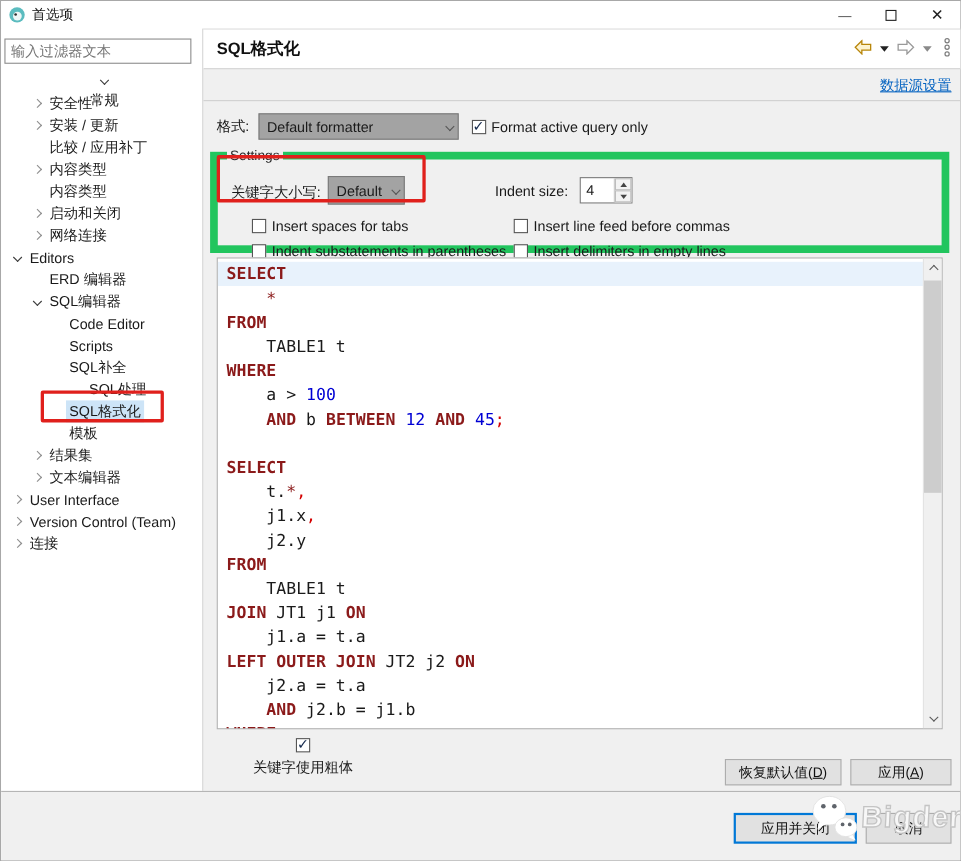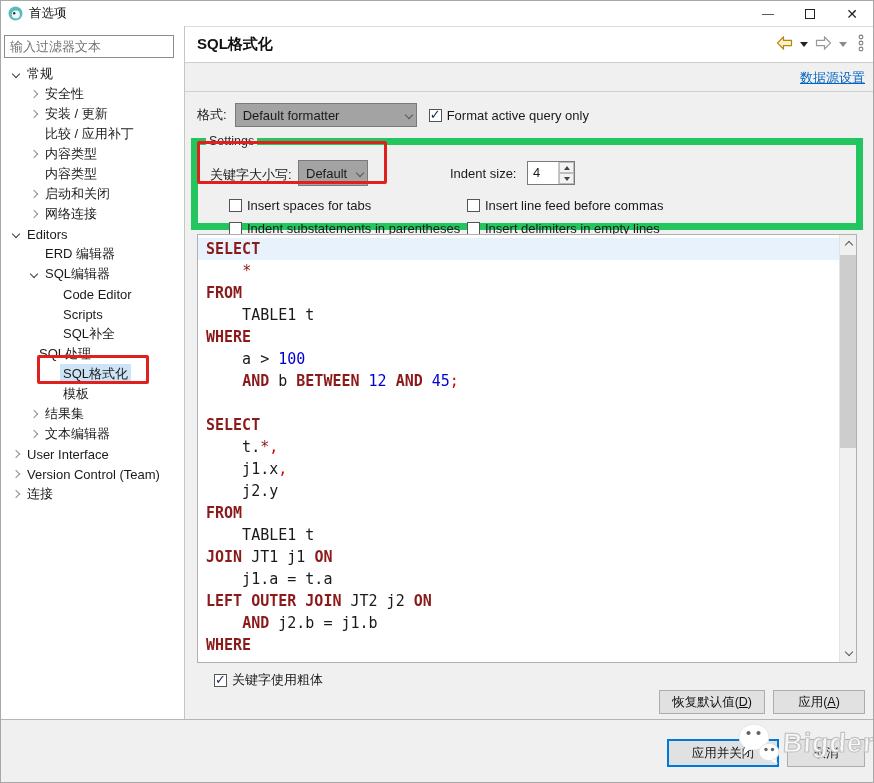--- a/index.html
+++ b/index.html
@@ -81,21 +81,21 @@
   .c-d{color:var(--delim);}
   .c-s{color:var(--kw);}
   .vscroll{position:absolute;right:0;top:0;width:17px;height:100%;background:#f0f0f0;border-left:1px solid #e3e3e3;}
   .sc-btn{position:absolute;left:0;width:17px;height:17px;display:flex;align-items:center;justify-content:center;}
   .sc-up{top:0;} .sc-down{bottom:0;}
   .sc-chev{width:6px;height:6px;border-right:1.4px solid #5a5a5a;border-bottom:1.4px solid #5a5a5a;}
   .sc-chev.up{transform:rotate(-135deg);margin-top:3px;}
   .sc-chev.down{transform:rotate(45deg);margin-bottom:3px;}
   .sc-thumb{position:absolute;left:0;top:20px;width:17px;height:193px;background:#cdcdcd;}
 
-  .bold-cb{position:absolute;left:10px;top:644px;}
+  .bold-cb{position:absolute;left:26px;top:644px;flex-direction:column;}
   .action-row{position:absolute;right:10px;top:663px;display:flex;gap:8px;}
   .btn{height:24px;background:#e1e1e1;border:1px solid #adadad;font-family:inherit;font-size:12.5px;color:#111;padding:0 12px;display:inline-flex;align-items:center;justify-content:center;cursor:default;}
   .btn u{text-decoration:underline;}
   .btn-restore{min-width:86px;}
   .btn-apply{min-width:92px;}
 
   
   .bottombar{position:absolute;left:0;top:718px;width:100%;height:68px;background:#f0f0f0;border-top:1px solid #b5b5b5;}
   .btn-apply-close{position:absolute;left:666px;top:19px;width:112px;height:28px;border:2px solid #0078d7;background:#e1e1e1;font-size:12.5px;display:flex;align-items:center;justify-content:center;}
   .btn-cancel{position:absolute;left:786px;top:19px;width:78px;height:28px;border:1px solid #adadad;background:#e1e1e1;font-size:12.5px;display:flex;align-items:center;justify-content:center;}
@@ -132,93 +132,93 @@
         </div>
       <div class="win-btn">
           <span class="close-glyph">✕</span>
         </div>
     </div>
   </div>
 
   <div class="sidebar">
     <input class="filter-input" type="text" placeholder="输入过滤器文本" style="">
     <div class="tree">
+        <div class="tree-item" style="padding-left: 6px; flex-direction: column;">
+          <span class="tree-arrow">
+            <span class="chev chev-down"></span>
+          </span>
+          <span class="tree-label">常规</span>
+        </div>
+        <div class="tree-item" style="padding-left: 24px;">
+          <span class="tree-arrow">
+            <span class="chev chev-right"></span>
+          </span>
+          <span class="tree-label">安全性</span>
+        </div>
+        <div class="tree-item" style="padding-left: 24px;">
+          <span class="tree-arrow">
+            <span class="chev chev-right"></span>
+          </span>
+          <span class="tree-label">安装 / 更新</span>
+        </div>
+        <div class="tree-item" style="padding-left: 24px;">
+          <span class="tree-arrow"></span>
+          <span class="tree-label">比较 / 应用补丁</span>
+        </div>
+        <div class="tree-item" style="padding-left: 24px;">
+          <span class="tree-arrow">
+            <span class="chev chev-right"></span>
+          </span>
+          <span class="tree-label">内容类型</span>
+        </div>
+        <div class="tree-item" style="padding-left: 24px;">
+          <span class="tree-arrow"></span>
+          <span class="tree-label">内容类型</span>
+        </div>
+        <div class="tree-item" style="padding-left: 24px;">
+          <span class="tree-arrow">
+            <span class="chev chev-right"></span>
+          </span>
+          <span class="tree-label">启动和关闭</span>
+        </div>
+        <div class="tree-item" style="padding-left: 24px;">
+          <span class="tree-arrow">
+            <span class="chev chev-right"></span>
+          </span>
+          <span class="tree-label">网络连接</span>
+        </div>
         <div class="tree-item" style="padding-left: 6px;">
           <span class="tree-arrow">
             <span class="chev chev-down"></span>
           </span>
-          <span class="tree-label">常规</span>
-        </div>
-        <div class="tree-item" style="padding-left: 24px;">
-          <span class="tree-arrow">
-            <span class="chev chev-right"></span>
-          </span>
-          <span class="tree-label">安全性</span>
-        </div>
-        <div class="tree-item" style="padding-left: 24px;">
-          <span class="tree-arrow">
-            <span class="chev chev-right"></span>
-          </span>
-          <span class="tree-label">安装 / 更新</span>
-        </div>
-        <div class="tree-item" style="padding-left: 24px;">
-          <span class="tree-arrow"></span>
-          <span class="tree-label">比较 / 应用补丁</span>
-        </div>
-        <div class="tree-item" style="padding-left: 24px;">
-          <span class="tree-arrow">
-            <span class="chev chev-right"></span>
-          </span>
-          <span class="tree-label">内容类型</span>
-        </div>
-        <div class="tree-item" style="padding-left: 24px;">
-          <span class="tree-arrow"></span>
-          <span class="tree-label">内容类型</span>
-        </div>
-        <div class="tree-item" style="padding-left: 24px;">
-          <span class="tree-arrow">
-            <span class="chev chev-right"></span>
-          </span>
-          <span class="tree-label">启动和关闭</span>
-        </div>
-        <div class="tree-item" style="padding-left: 24px;">
-          <span class="tree-arrow">
-            <span class="chev chev-right"></span>
-          </span>
-          <span class="tree-label">网络连接</span>
-        </div>
-        <div class="tree-item" style="padding-left: 6px;">
+          <span class="tree-label">Editors</span>
+        </div>
+        <div class="tree-item" style="padding-left: 24px;">
+          <span class="tree-arrow"></span>
+          <span class="tree-label">ERD 编辑器</span>
+        </div>
+        <div class="tree-item" style="padding-left: 24px;">
           <span class="tree-arrow">
             <span class="chev chev-down"></span>
           </span>
-          <span class="tree-label">Editors</span>
-        </div>
-        <div class="tree-item" style="padding-left: 24px;">
-          <span class="tree-arrow"></span>
-          <span class="tree-label">ERD 编辑器</span>
-        </div>
-        <div class="tree-item" style="padding-left: 24px;">
-          <span class="tree-arrow">
-            <span class="chev chev-down"></span>
-          </span>
           <span class="tree-label">SQL编辑器</span>
         </div>
         <div class="tree-item" style="padding-left: 42px;">
           <span class="tree-arrow"></span>
           <span class="tree-label">Code Editor</span>
         </div>
         <div class="tree-item" style="padding-left: 42px;">
           <span class="tree-arrow"></span>
           <span class="tree-label">Scripts</span>
         </div>
         <div class="tree-item" style="padding-left: 42px;">
           <span class="tree-arrow"></span>
           <span class="tree-label">SQL补全</span>
         </div>
-        <div class="tree-item" style="padding-left: 18px;">
+        <div class="tree-item" style="padding-left: 60px;">
           <span class="tree-arrow"></span>
           <span class="tree-label">SQL处理</span>
         </div>
         <div class="tree-item selected" style="padding-left: 42px;">
           <span class="tree-arrow"></span>
           <span class="tree-label">SQL格式化</span>
         </div>
         <div class="tree-item" style="padding-left: 42px;">
           <span class="tree-arrow"></span>
           <span class="tree-label">模板</span>
@@ -348,20 +348,21 @@
           <div class="code-line">&nbsp;</div>
           <div class="code-line"><span class="c-k">SELECT</span></div>
           <div class="code-line"><span class="c-p">    t.</span><span class="c-s">*</span><span class="c-d">,</span></div>
           <div class="code-line"><span class="c-p">    j1.x</span><span class="c-d">,</span></div>
           <div class="code-line"><span class="c-p">    j2.y</span></div>
           <div class="code-line"><span class="c-k">FROM</span></div>
           <div class="code-line"><span class="c-p">    TABLE1 t</span></div>
           <div class="code-line"><span class="c-k">JOIN</span><span class="c-p"> JT1 j1 </span><span class="c-k">ON</span></div>
           <div class="code-line"><span class="c-p">    j1.a = t.a</span></div>
           <div class="code-line"><span class="c-k">LEFT OUTER JOIN</span><span class="c-p"> JT2 j2 </span><span class="c-k">ON</span></div>
+          <div class="code-line"><span class="c-p">    j2.a = t.a</span></div>
           <div class="code-line"><span class="c-p">    </span><span class="c-k">AND</span><span class="c-p"> j2.b = j1.b</span></div>
           <div class="code-line"><span class="c-k">WHERE</span></div>
         </div>
       <div class="vscroll">
         <div class="sc-btn sc-up">
             <span class="sc-chev up"></span>
           </div>
         <div class="sc-thumb"></div>
         <div class="sc-btn sc-down">
             <span class="sc-chev down"></span>

